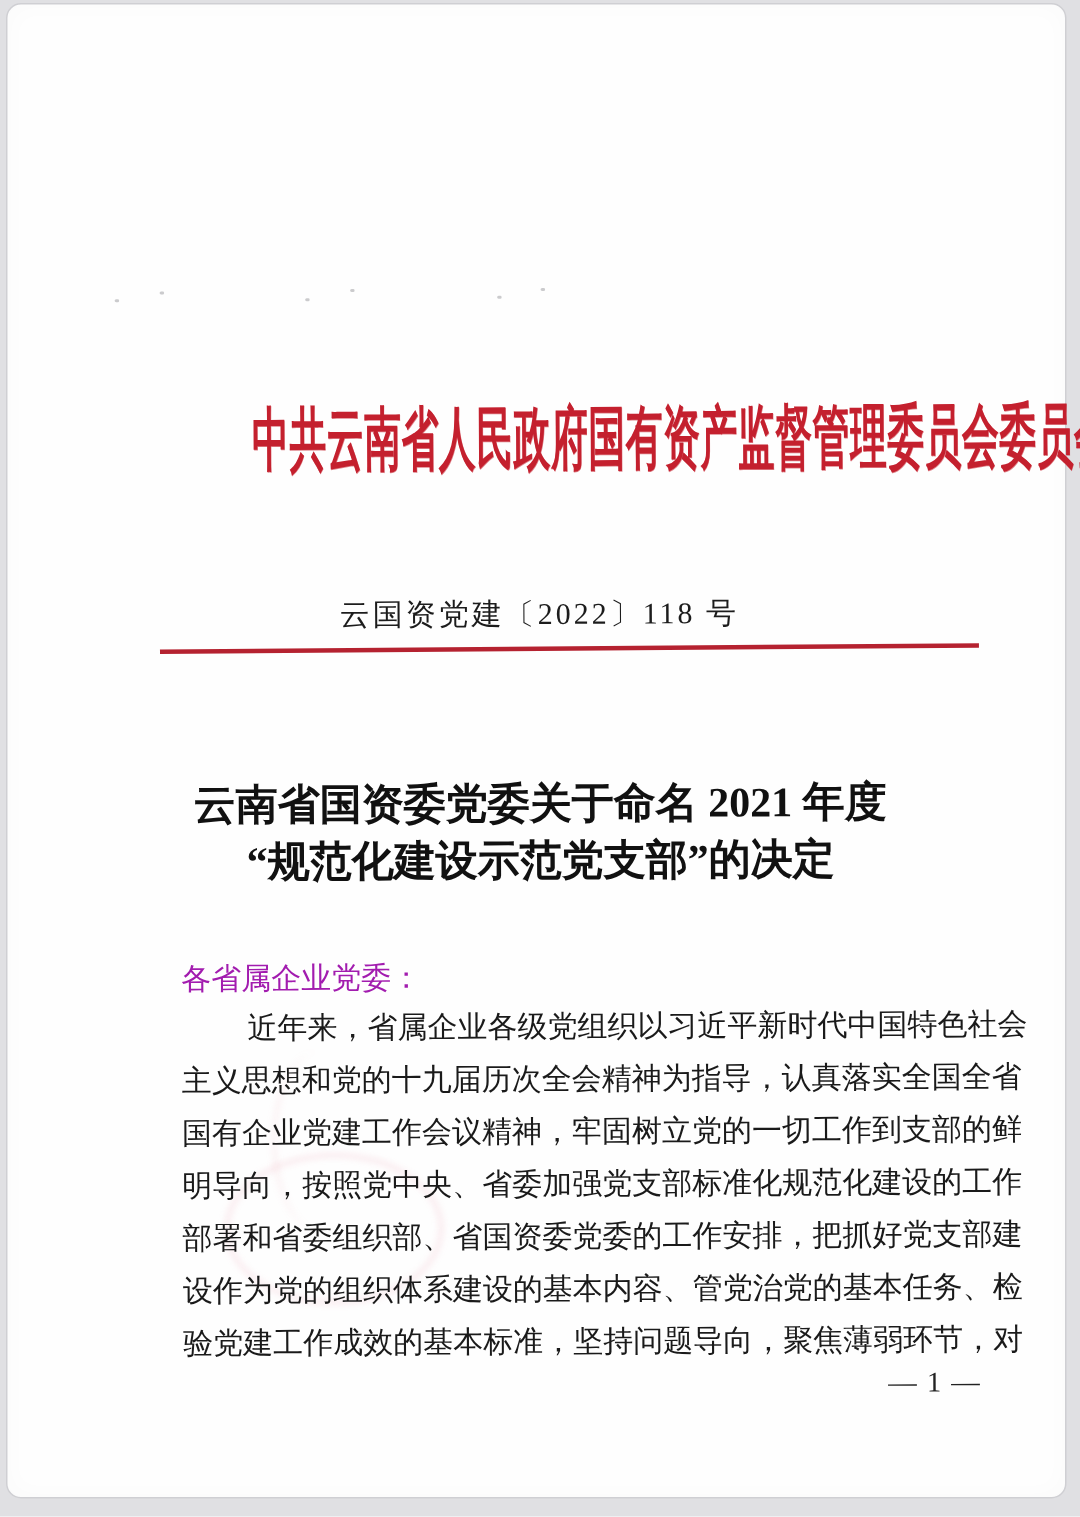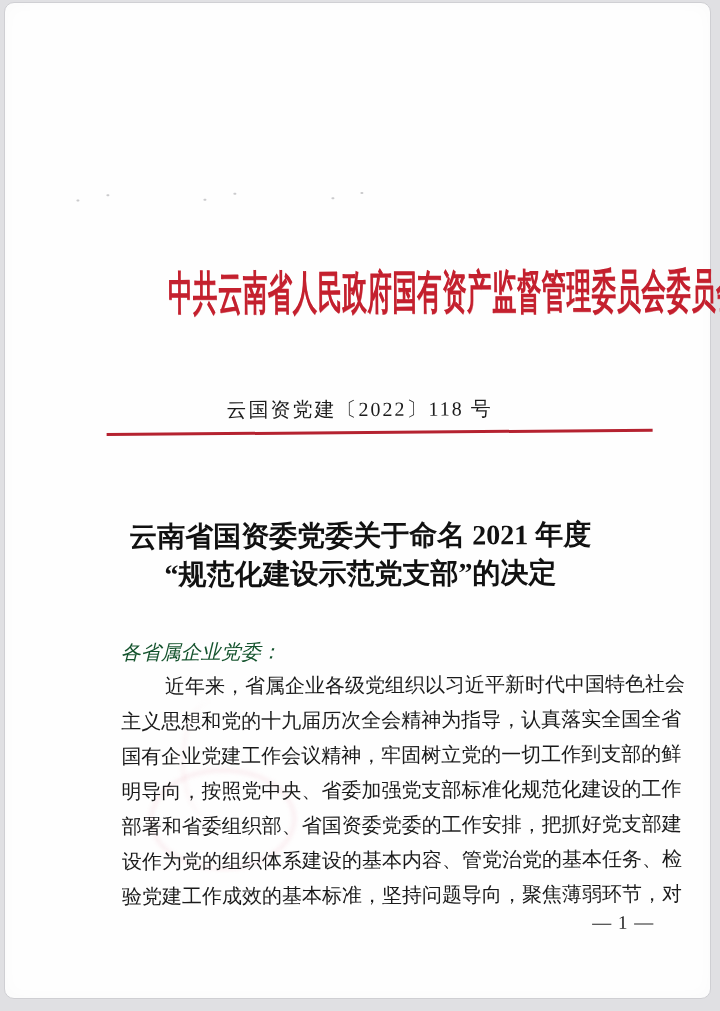--- a/index.html
+++ b/index.html
@@ -64,22 +64,21 @@
     font-weight: bold;
     color: #111;
     white-space: nowrap;
   }
   .doc-title.line1 { top: 517px; }
   .doc-title.line2 { top: 555px; }
   .salutation {
     position: absolute;
     left: 120px; top: 638px;
     font-size: 20px;
-    color: #14532d;
-    font-style: italic;
+    color: #a21caf;
   }
   .body-line {
     position: absolute;
     left: 120px;
     width: 534px;
     box-sizing: border-box;
     font-size: 20px;
     line-height: 30px;
     color: #1a1a1a;
     text-align: justify;

